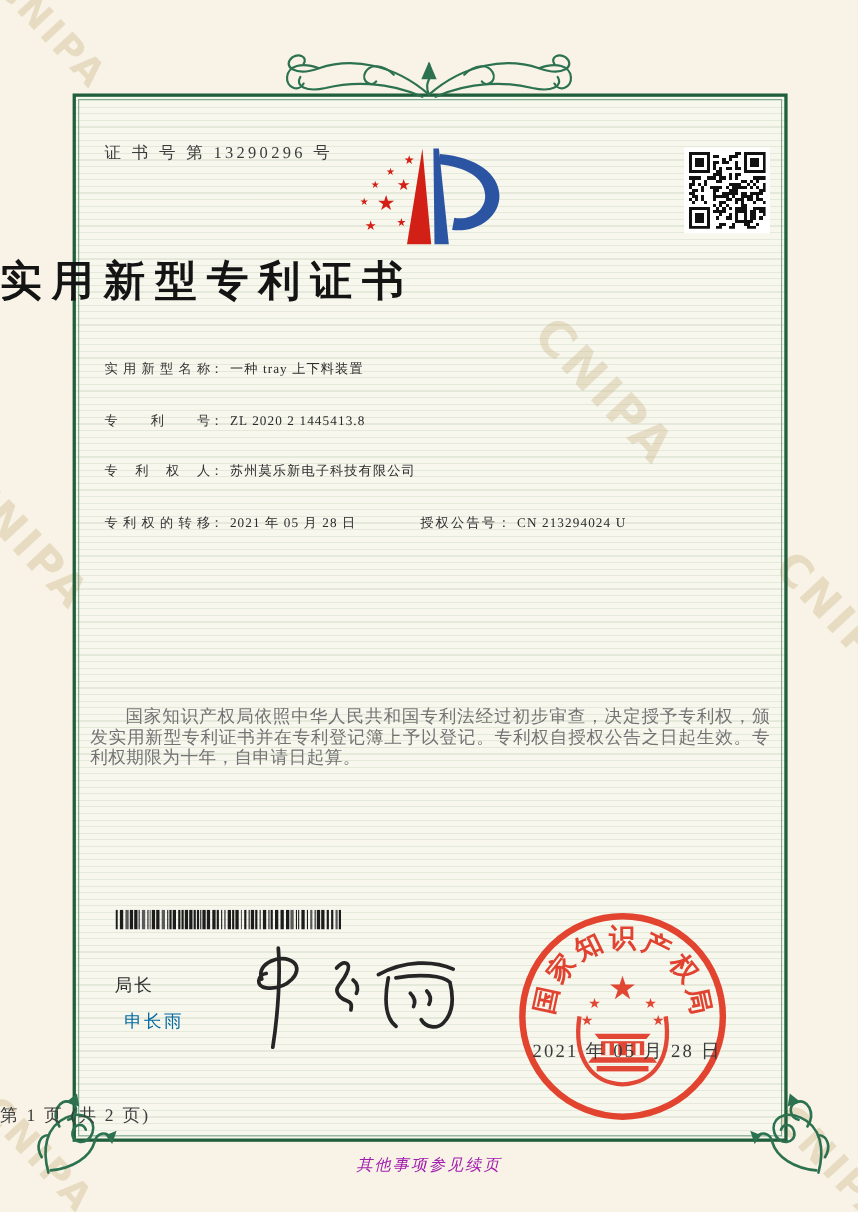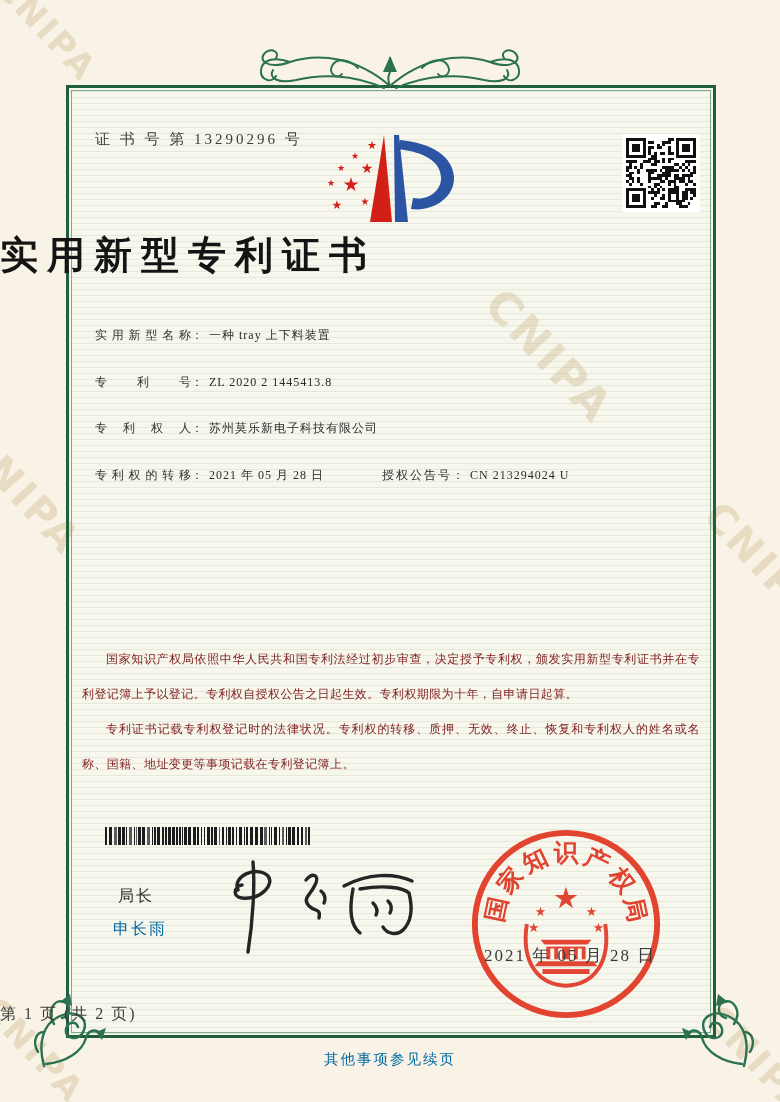--- a/index.html
+++ b/index.html
@@ -41,37 +41,37 @@
 
   .fields{position:absolute;left:95px;top:327px;right:60px;font-size:12px;}
   .frow{height:46.5px;white-space:nowrap;}
   .flabel{display:inline-block;width:96px;text-align:justify;text-align-last:justify;
           vertical-align:top;color:#333;}
   .fcolon{color:#333;}
   .fvalue{margin-left:6px;letter-spacing:1px;color:#2b2b2b;}
   .grant-no{margin-left:58px;text-align:right;}
   .grant-no .glabel{letter-spacing:2px;}
 
-  .paras{position:absolute;left:82px;top:642px;width:618px;font-size:12px;
-         line-height:35px;text-align:justify;color:#7f1d1d;letter-spacing:.4px;}
+  .paras{position:absolute;left:82px;top:642px;width:618px;font-size:16px;
+         line-height:19px;text-align:justify;color:#737373;letter-spacing:.4px;}
   .paras p{margin:0;text-indent:2em;}
 
   .barcode{position:absolute;left:105px;top:827px;}
-  .sig-title{position:absolute;left:118px;top:886px;font-size:16px;letter-spacing:2px;color:#2f2f2f;}
+  .sig-title{position:absolute;left:104px;top:886px;font-size:16px;letter-spacing:2px;color:#2f2f2f;}
   .sig-name{position:absolute;left:113px;top:919px;font-size:16px;letter-spacing:2px;color:#0369a1;}
   .sig-hand{position:absolute;left:222px;top:858px;}
 
   .seal{position:absolute;left:468px;top:826px;width:196px;height:196px;}
   .seal-date{position:absolute;left:484px;top:944px;font-size:17px;letter-spacing:2px;
              color:#3a3a3a;white-space:nowrap;}
 
   .page-no{position:absolute;left:0;right:0;top:1004px;
            font-size:16px;letter-spacing:2px;color:#3d3d3d;}
   .note{position:absolute;left:0;right:0;top:1050px;text-align:center;
-        font-size:14.5px;letter-spacing:2px;color:#0369a1;}
+        font-size:14.5px;letter-spacing:2px;color:#a21caf;font-style:italic;}
 </style>
 </head>
 <body>
 
 <div class="page">
 
   <div class="paper"></div>
 
   <span class="wm wm1">CNIPA</span>
   <span class="wm wm2">CNIPA</span>
@@ -366,21 +366,20 @@
       <div class="frow">
         <span class="flabel">专利权人</span><span class="fcolon">：</span><span class="fvalue">苏州莫乐新电子科技有限公司</span>
       </div>
       <div class="frow">
         <span class="flabel">专利权的转移</span><span class="fcolon">：</span><span class="fvalue">2021 年 05 月 28 日</span><span class="grant-no"><span class="glabel">授权公告号</span><span class="fcolon">：</span><span class="fvalue">CN 213294024 U</span></span>
       </div>
     </div>
 
     <div class="paras">
       <p>国家知识产权局依照中华人民共和国专利法经过初步审查，决定授予专利权，颁发实用新型专利证书并在专利登记簿上予以登记。专利权自授权公告之日起生效。专利权期限为十年，自申请日起算。</p>
-      <p>专利证书记载专利权登记时的法律状况。专利权的转移、质押、无效、终止、恢复和专利权人的姓名或名称、国籍、地址变更等事项记载在专利登记簿上。</p>
     </div>
 
     <svg class="barcode" id="barcodesvg" width="206" height="18" viewBox="0 0 206 18">
         <rect x="0" y="0" width="2" height="18" fill="#1c1c1c"></rect>
         <rect x="4" y="0" width="3" height="18" fill="#1c1c1c"></rect>
         <rect x="9" y="0" width="3" height="18" fill="#5a5a5a"></rect>
         <rect x="13" y="0" width="3" height="18" fill="#1c1c1c"></rect>
         <rect x="17" y="0" width="3" height="18" fill="#1c1c1c"></rect>
         <rect x="21" y="0" width="1" height="18" fill="#1c1c1c"></rect>
         <rect x="24" y="0" width="3" height="18" fill="#5a5a5a"></rect>

